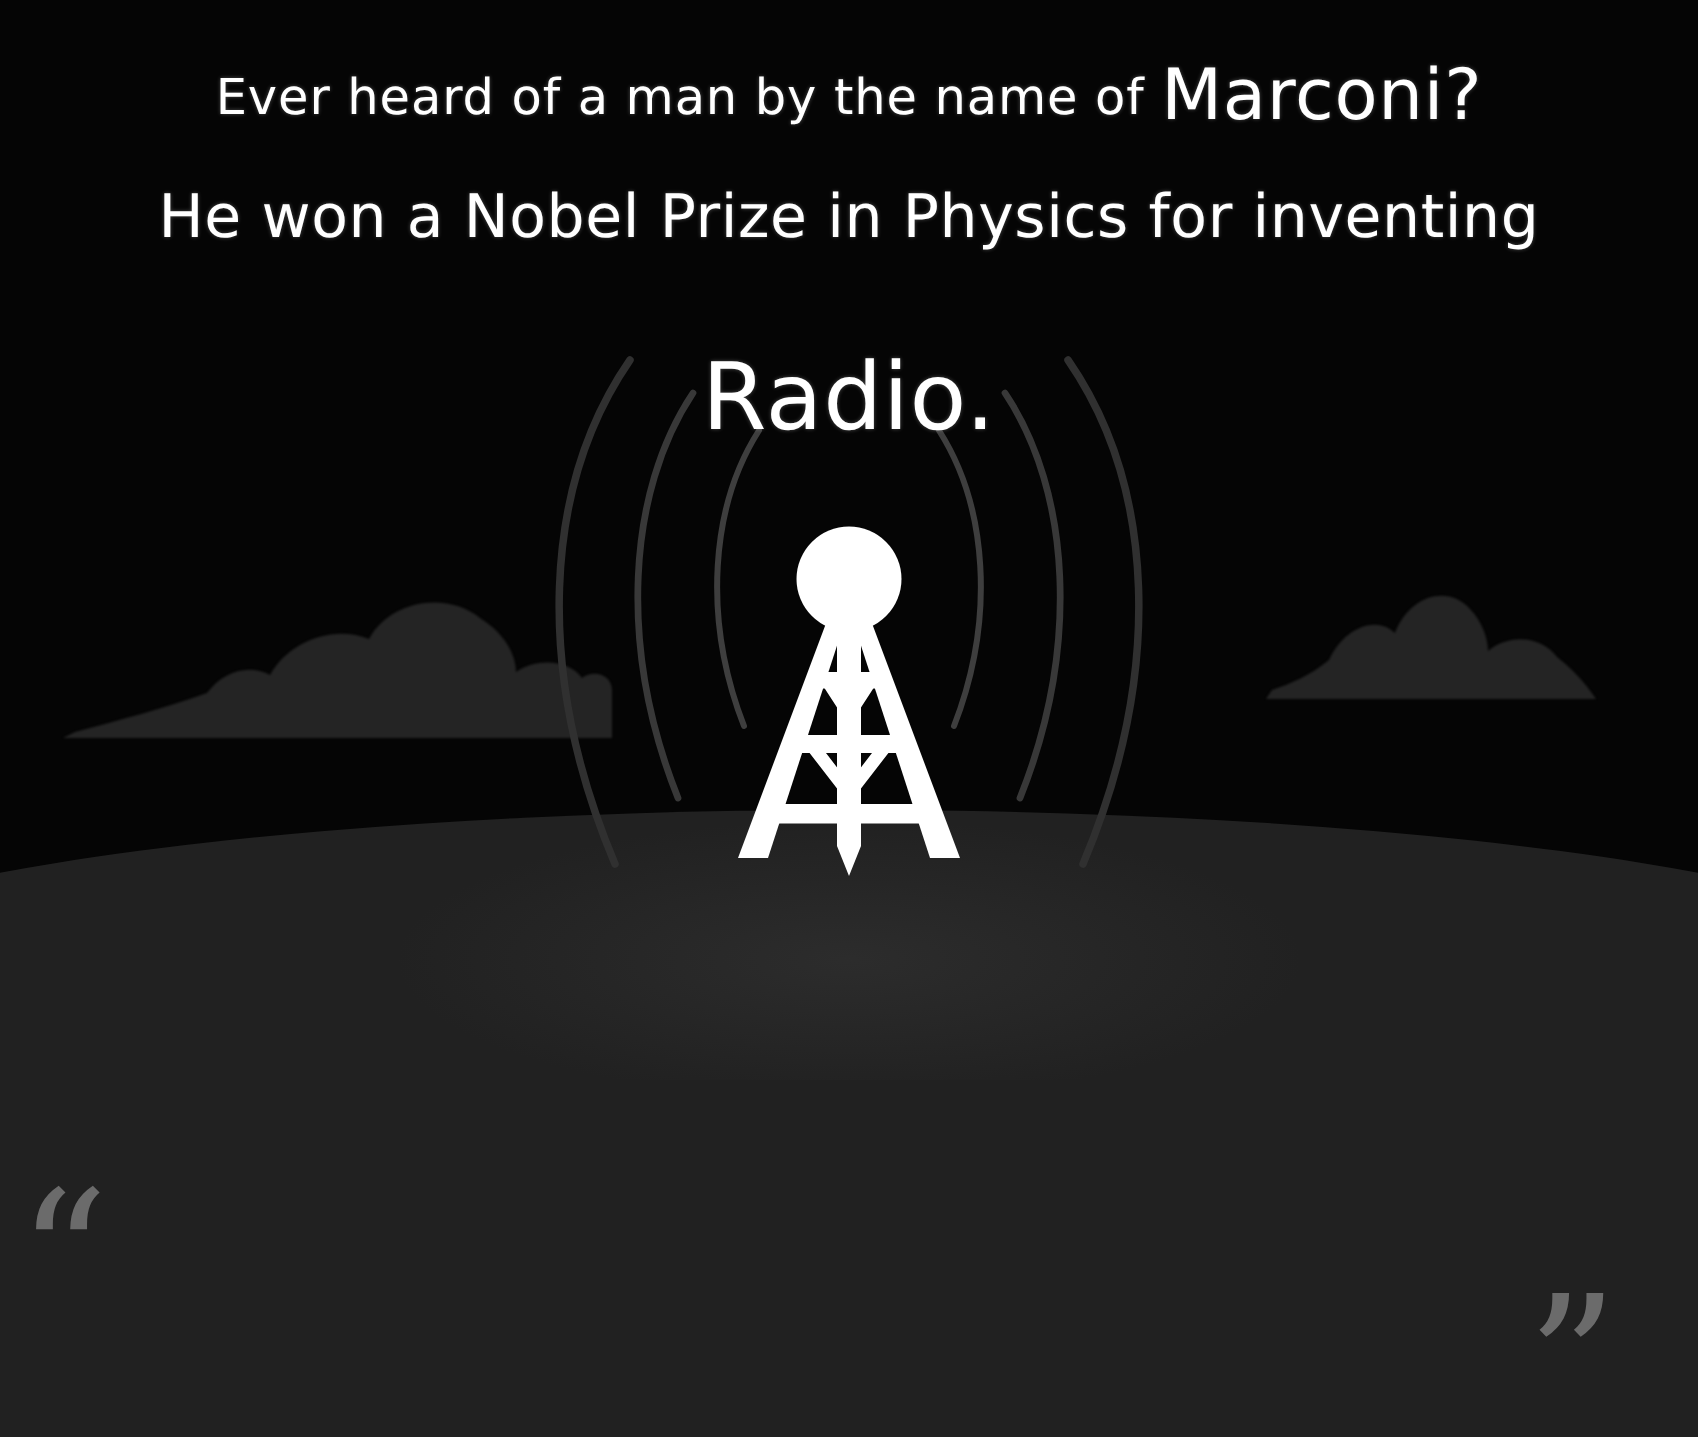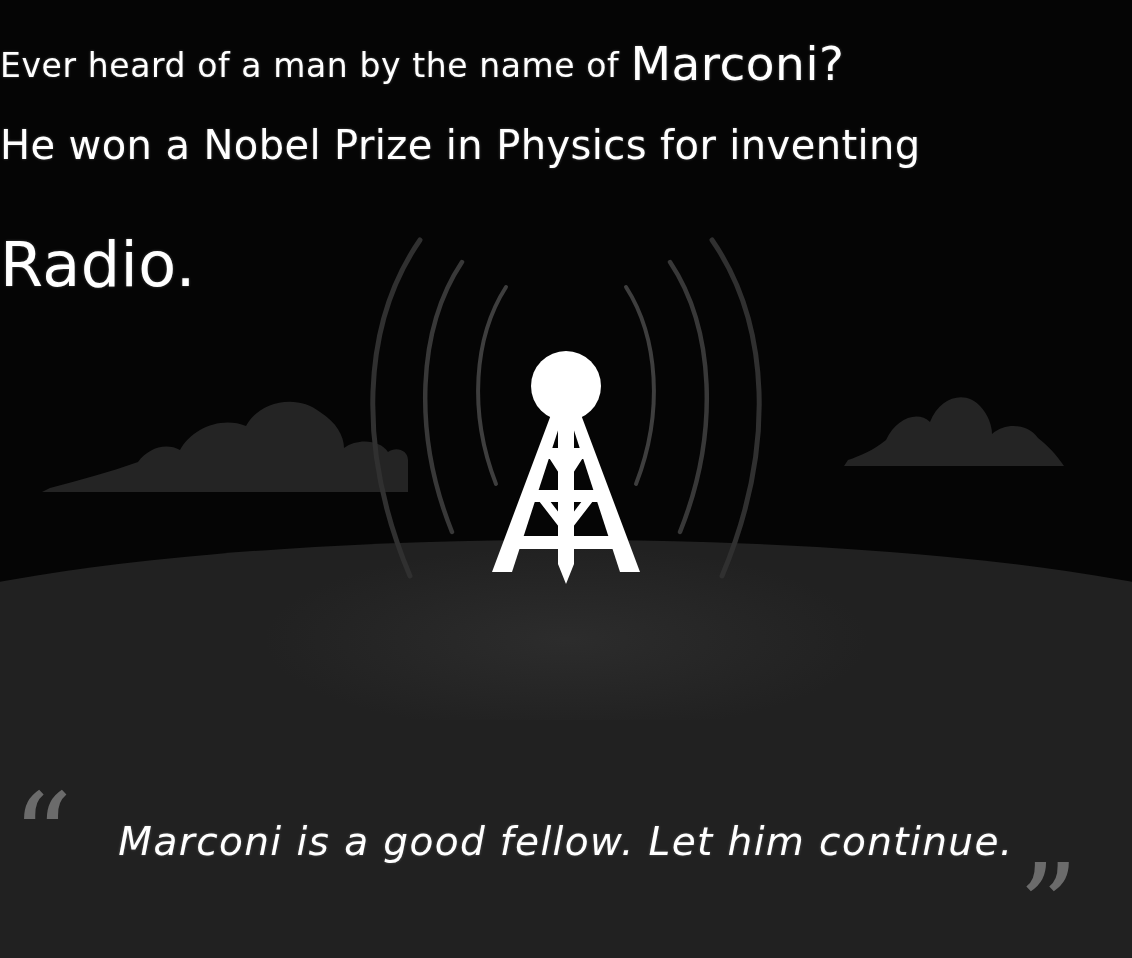--- a/index.html
+++ b/index.html
@@ -65,20 +65,21 @@
     top: 350px;
     width: 200px;
     height: 240px;
   }
 
   
   .txt {
     position: absolute;
     left: 0;
     width: 1132px;
+    text-align: center;
     color: #ffffff;
     font-family: "DejaVu Sans", sans-serif;
     font-weight: 400;
     white-space: nowrap;
     text-shadow: 0 0 3px rgba(255,255,255,0.28);
   }
 
   #line-1 {
     top: 36px;
     font-size: 33px;
@@ -203,18 +204,17 @@
   </div>
 
   <div class="txt" id="line-2">He won a Nobel Prize in Physics for inventing</div>
 
   <div class="txt" id="line-3">Radio.</div>
 
 
   <div class="qmark" id="quote-open">“</div>
 
   <div class="quote-block">
-    <span class="quote-line">Marconi is a good fellow. Let him continue.</span>
   </div>
 
   <div class="qmark" id="quote-close">”</div>
 
 </div>
 
 </body></html>

